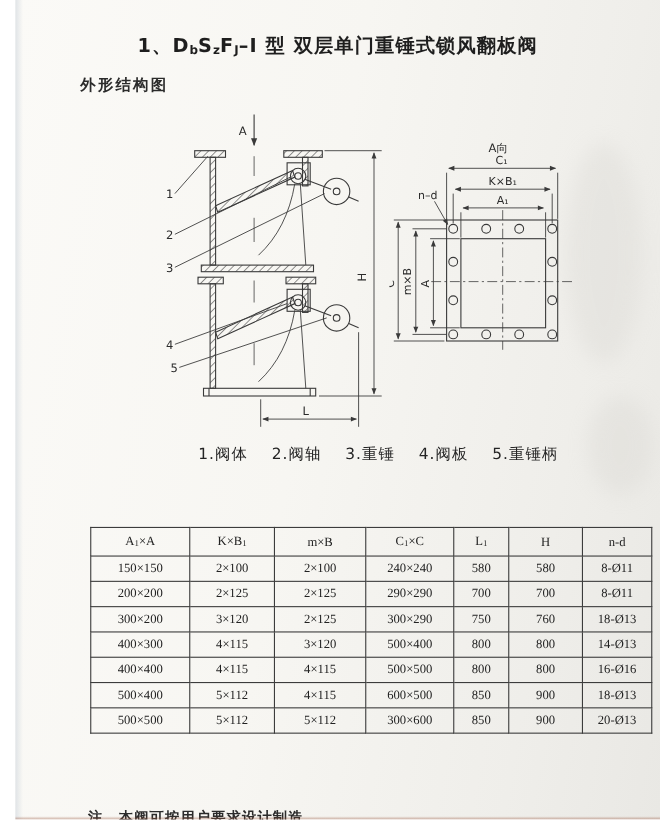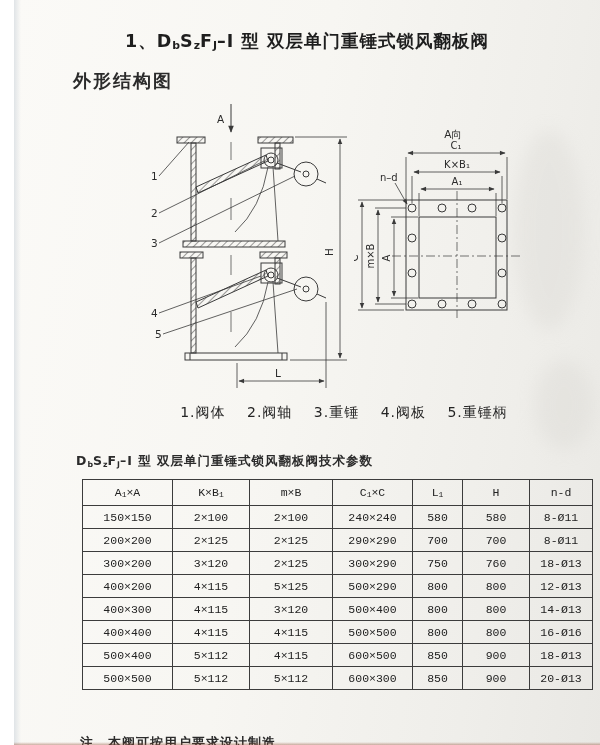--- a/index.html
+++ b/index.html
@@ -18,36 +18,36 @@
     background:linear-gradient(to right,#e0e4e7,rgba(224,228,231,0));}
   .edge-bottom{position:absolute;left:0;bottom:0;width:100%;height:3px;
     background:linear-gradient(to top,rgba(150,85,60,.45),rgba(150,85,60,0));}
   .blob{position:absolute;border-radius:50%;filter:blur(9px);background:#cfcdc8;opacity:.25;}
 
   .title{
     position:absolute;top:29px;left:0;width:100%;text-align:center;
     font-size:17.5px;font-weight:700;letter-spacing:1px;color:#1e1e1e;
   }
   .model sub{font-size:62%;vertical-align:-18%;letter-spacing:0;}
-  .section-label{position:absolute;left:59px;top:69px;font-size:18px;font-weight:700;letter-spacing:2px;}
+  .section-label{position:absolute;left:59px;top:69px;font-size:14px;font-weight:700;letter-spacing:2px;}
 
   svg text{fill:#2b2b2b;}
   .drawing-svg{position:absolute;}
   #section-view{left:95px;top:90px;}
   #flange-view{left:340px;top:115px;}
 
   .caption{position:absolute;left:150px;top:404px;width:360px;text-align:center;
     font-size:14px;letter-spacing:1px;color:#242424;}
   .caption span{margin:0 8px;}
 
   .table-title{position:absolute;left:62px;top:453px;font-size:12.5px;font-weight:700;letter-spacing:1px;}
 
   .param-table{
     position:absolute;left:68px;top:479px;border-collapse:collapse;table-layout:fixed;
-    font-family:Liberation Mono, monospace;
+    font-family:Liberation Serif, serif;
     font-size:11.5px;color:#222;border-radius:28px;
   }
   .param-table th,.param-table td{
     border:1px solid #3c3c3c;text-align:center;padding:0;
     font-weight:400;white-space:nowrap;overflow:hidden;
   }
   .param-table th{height:25px;}
   .param-table td{height:22px;}
   .param-table sub{font-size:70%;vertical-align:-15%;}
 
@@ -244,25 +244,20 @@
   </svg>
 
   <div class="caption">
     <span>1.阀体</span>
     <span>2.阀轴</span>
     <span>3.重锤</span>
     <span>4.阀板</span>
     <span>5.重锤柄</span>
   </div>
 
-  <div class="table-title">
-    <span class="model"><span>D</span><sub>b</sub><span>S</span><sub>z</sub><span>F</span><sub>J</sub><span>–Ⅰ</span></span>
-    <span>型</span>
-    <span>双层单门重锤式锁风翻板阀</span><span>技术参数</span>
-  </div>
 
   <table class="param-table">
     <colgroup>
       <col style="width:90px">
         <col style="width:77px">
         <col style="width:83px">
       <col style="width:80px">
         <col style="width:50px">
         <col style="width:67px">
         <col style="width:63px">
@@ -300,29 +295,20 @@
         <tr>
           <td>300×200</td>
           <td>3×120</td>
           <td>2×125</td>
           <td>300×290</td>
           <td>750</td>
           <td>760</td>
           <td>18-Ø13</td>
         </tr>
         <tr>
-          <td>400×200</td>
-          <td>4×115</td>
-          <td>5×125</td>
-          <td>500×290</td>
-          <td>800</td>
-          <td>800</td>
-          <td>12-Ø13</td>
-        </tr>
-        <tr>
           <td>400×300</td>
           <td>4×115</td>
           <td>3×120</td>
           <td>500×400</td>
           <td>800</td>
           <td>800</td>
           <td>14-Ø13</td>
         </tr>
         <tr>
           <td>400×400</td>
@@ -339,21 +325,21 @@
           <td>4×115</td>
           <td>600×500</td>
           <td>850</td>
           <td>900</td>
           <td>18-Ø13</td>
         </tr>
         <tr>
           <td>500×500</td>
           <td>5×112</td>
           <td>5×112</td>
-          <td>600×300</td>
+          <td>300×600</td>
           <td>850</td>
           <td>900</td>
           <td>20-Ø13</td>
         </tr>
       </tbody>
   </table>
 
   <div class="note">注，本阀可按用户要求设计制造</div>
 
   <div class="edge-bottom"></div>

